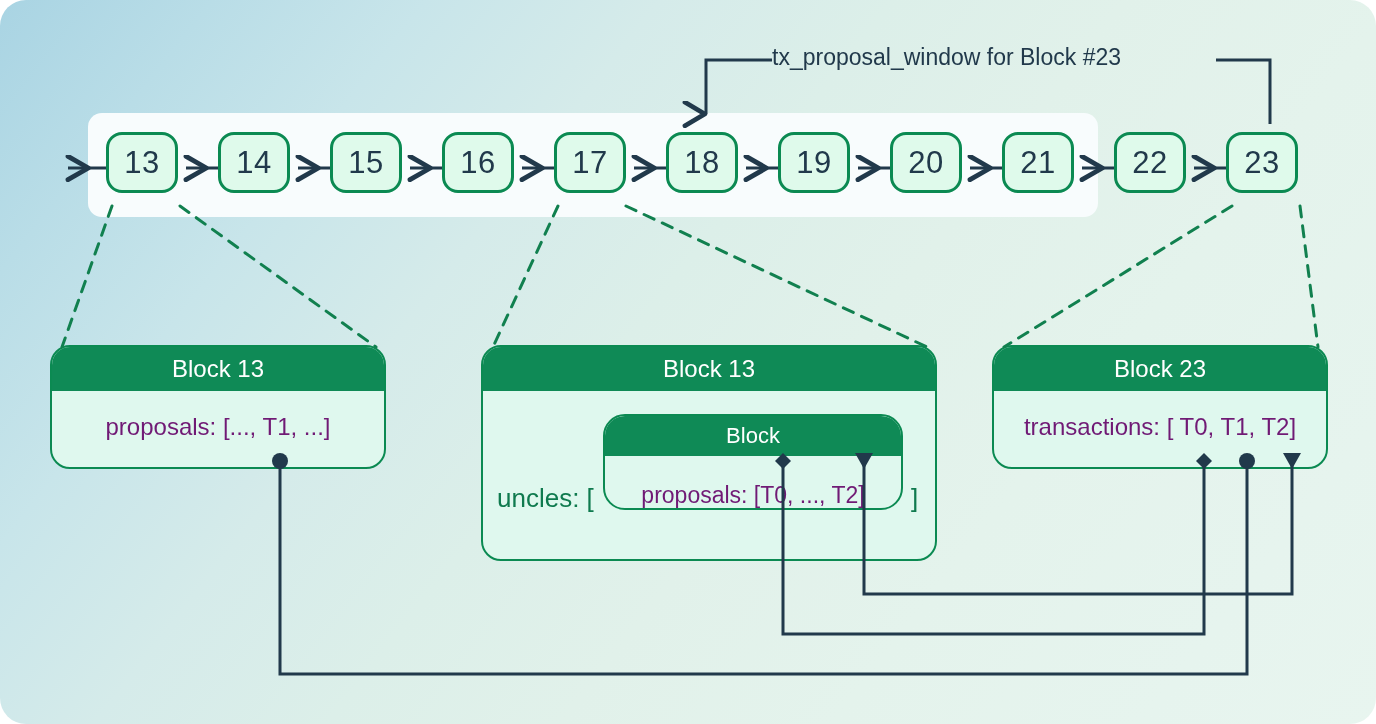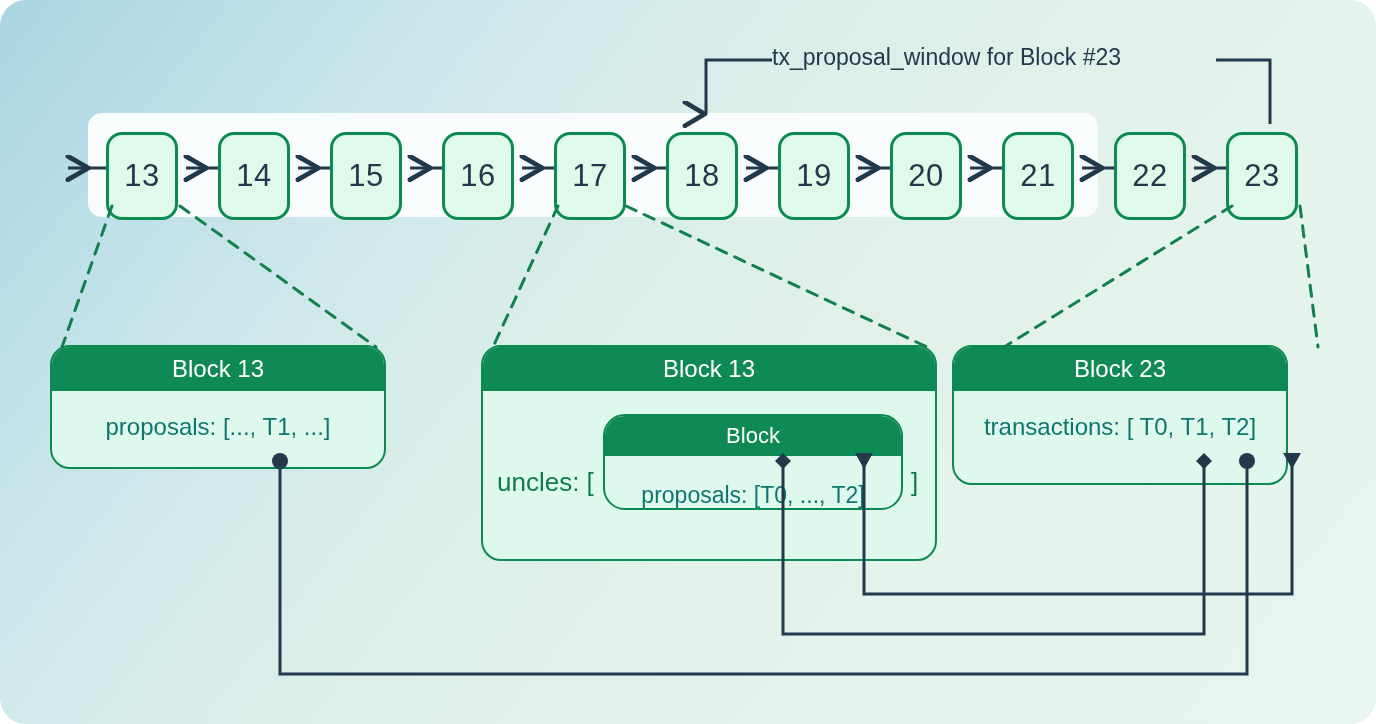--- a/index.html
+++ b/index.html
@@ -34,21 +34,21 @@
     width: 1010px;
     height: 104px;
     background: #f8fcfd;
     border-radius: 14px;
   }
 
   
   .chain-block {
     position: absolute;
     width: 72px;
-    height: 88px;
+    height: 61px;
     top: 132px;
     border: 3px solid #0b8a52;
     border-radius: 16px;
     background: #dffaeb;
     color: #21394b;
     font-size: 31px;
     display: flex;
     align-items: center;
     justify-content: center;
     box-sizing: border-box;
@@ -79,32 +79,32 @@
     color: #ffffff;
     font-size: 24px;
     text-align: center;
     padding: 9px 0 10px 0;
     line-height: 1.05;
   }
   .card-body {
     display: flex;
     align-items: center;
     justify-content: center;
-    color: #0f766e;
+    color: #701a75;
     font-size: 24px;
     white-space: nowrap;
   }
 
   #card-13 { left: 50px;  top: 345px; width: 336px; height: 124px; }
   #card-13 .card-body { height: 72px; }
 
   #card-17 { left: 481px; top: 345px; width: 456px; height: 216px; }
   #card-17 .card-body { height: 163px; padding-bottom: 8px; }
 
-  #card-23 { left: 952px; top: 345px; width: 336px; height: 140px; }
+  #card-23 { left: 992px; top: 345px; width: 336px; height: 124px; }
   #card-23 .card-body { height: 72px; }
 
   
   #nested-block {
     position: absolute;
     left: 603px;
     top: 414px;
     width: 300px;
     height: 96px;
     border: 2px solid #0b8a52;
@@ -113,21 +113,21 @@
     box-sizing: border-box;
     overflow: hidden;
   }
   #nested-block .card-header { font-size: 22px; padding: 8px 0 9px 0; }
   #nested-block .card-body  { height: 78px; font-size: 23px; }
 
   .uncles-open, .uncles-close {
     position: absolute;
     font-size: 26px;
     color: #0f7a4e;
-    top: 467px;
+    top: 483px;
   }
   .uncles-open  { left: 497px; }
   .uncles-close { left: 911px; }
 
   
   svg.overlay {
     position: absolute;
     left: 0; top: 0;
     width: 1376px;
     height: 724px;

